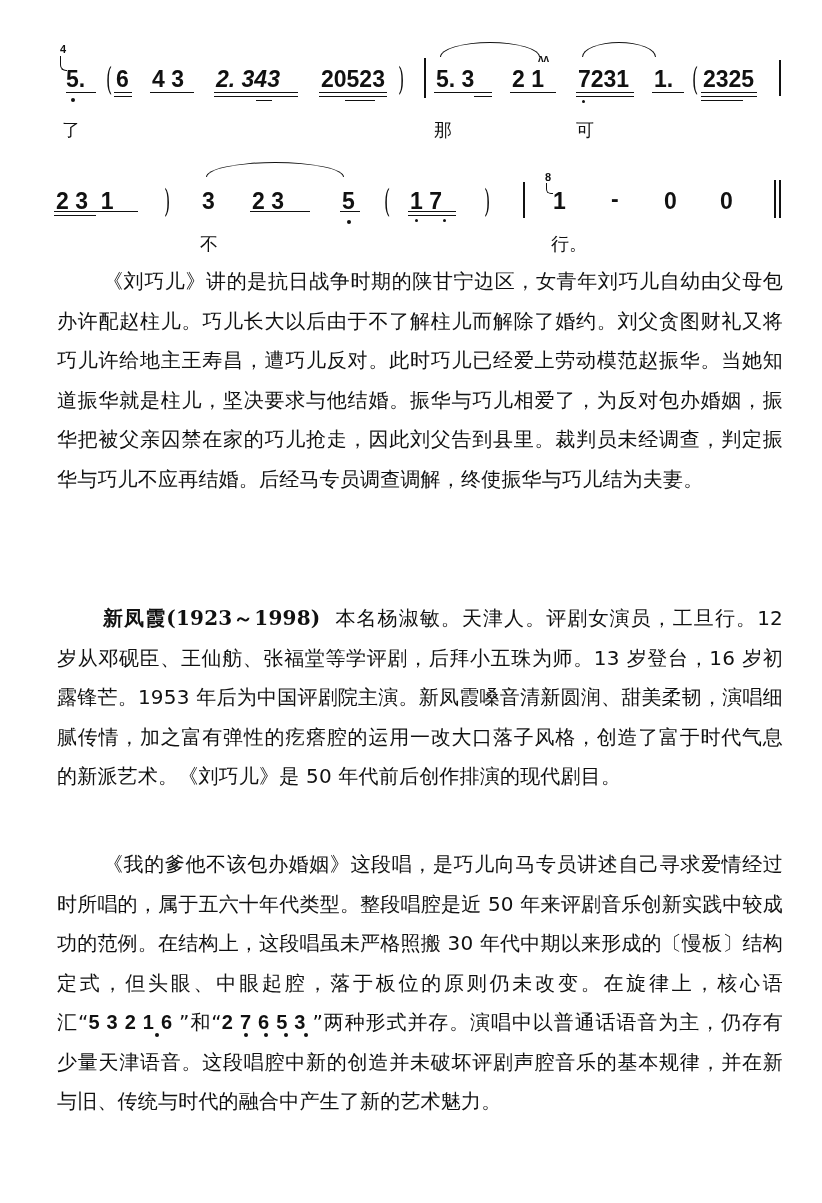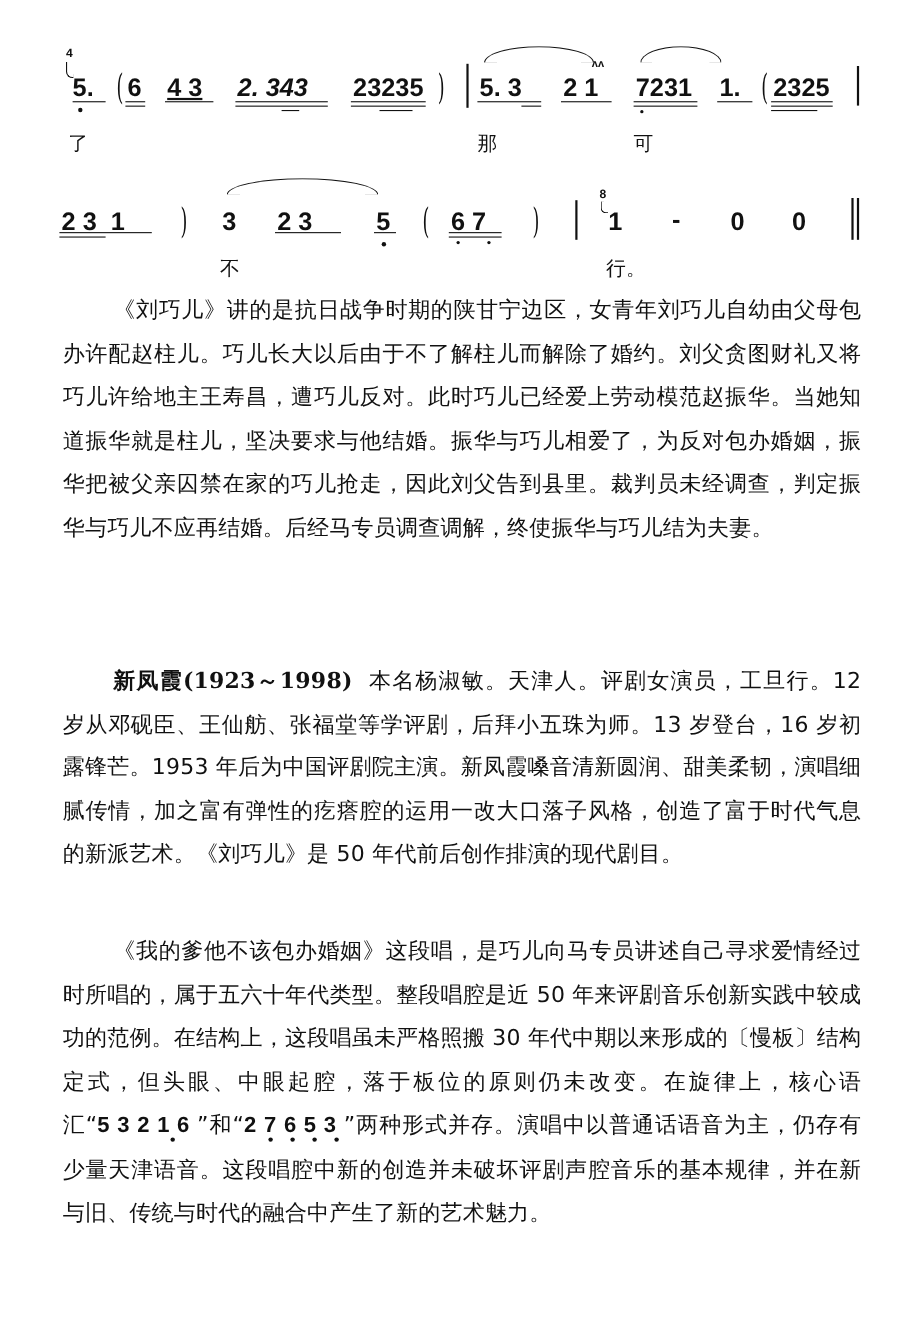--- a/index.html
+++ b/index.html
@@ -28,29 +28,29 @@
   <span class="note" style="left:66px; top:66px;">5.</span>
   <div class="ul" style="left:66px; top:92px; width:30px;"></div>
   <div class="dot" style="left:71px; top:98px;"></div>
   <span class="lyric" style="left:62px; top:118px;">了</span>
 
   <span class="paren" style="left:106px; top:62px;">(</span>
   <span class="note" style="left:116px; top:66px;">6</span>
   <div class="ul" style="left:114px; top:92px; width:18px;"></div>
   <div class="ul" style="left:114px; top:96px; width:18px;"></div>
 
-  <span class="note" style="left:152px; top:66px;text-decoration:underline;">4 3</span>
+  <span class="note" style="left:152px; top:66px;">4 3</span>
   <div class="ul" style="left:150px; top:92px; width:44px;"></div>
 
   <span class="note" style="left:216px; top:66px;font-style:italic;">2. 343</span>
   <div class="ul" style="left:214px; top:92px; width:84px;"></div>
   <div class="ul" style="left:214px; top:96px; width:84px;"></div>
   <div class="ul" style="left:256px; top:100px; width:16px;"></div>
 
-  <span class="note" style="left:321px; top:66px;">23235</span>
+  <span class="note" style="left:321px; top:66px;">20523</span>
   <div class="ul" style="left:319px; top:92px; width:68px;"></div>
   <div class="ul" style="left:319px; top:96px; width:68px;"></div>
   <div class="ul" style="left:345px; top:100px; width:30px;"></div>
   <span class="paren" style="left:398px; top:62px;">)</span>
 
   <div class="bar" style="left:424px; top:58px; height:40px;"></div>
 
   <div class="slur" style="left:440px; top:42px; width:98px; height:14px;"></div>
   <span class="grace" style="left:538px; top:53px; font-size:10px;">ʌʌ</span>
   <div class="slur" style="left:582px; top:42px; width:72px; height:14px;"></div>
@@ -90,21 +90,21 @@
 
   <div class="slur" style="left:206px; top:162px; width:136px; height:14px;"></div>
   <span class="note" style="left:202px; top:188px;">3</span>
   <span class="note" style="left:252px; top:188px;">2 3</span>
   <div class="ul" style="left:250px; top:211px; width:60px;"></div>
   <span class="note" style="left:342px; top:188px;">5</span>
   <div class="ul" style="left:340px; top:211px; width:20px;"></div>
   <div class="dot" style="left:347px; top:220px;"></div>
 
   <span class="paren" style="left:384px; top:184px;">(</span>
-  <span class="note" style="left:410px; top:188px;">6 7</span>
+  <span class="note" style="left:410px; top:188px;">1 7</span>
   <div class="ul" style="left:408px; top:211px; width:48px;"></div>
   <div class="ul" style="left:408px; top:215px; width:48px;"></div>
   <div class="dot" style="left:415px; top:219px; width:3px; height:3px;"></div>
   <div class="dot" style="left:443px; top:219px; width:3px; height:3px;"></div>
   <span class="paren" style="left:484px; top:184px;">)</span>
 
   <div class="bar" style="left:523px; top:182px; height:36px;"></div>
 
   <span class="grace" style="left:545px; top:172px;">8</span>
   <div class="abs" style="left:546px; top:183px; width:6px; height:10px; border-left:1.5px solid #111; border-bottom:1.5px solid #111; border-radius:0 0 0 5px;"></div>

